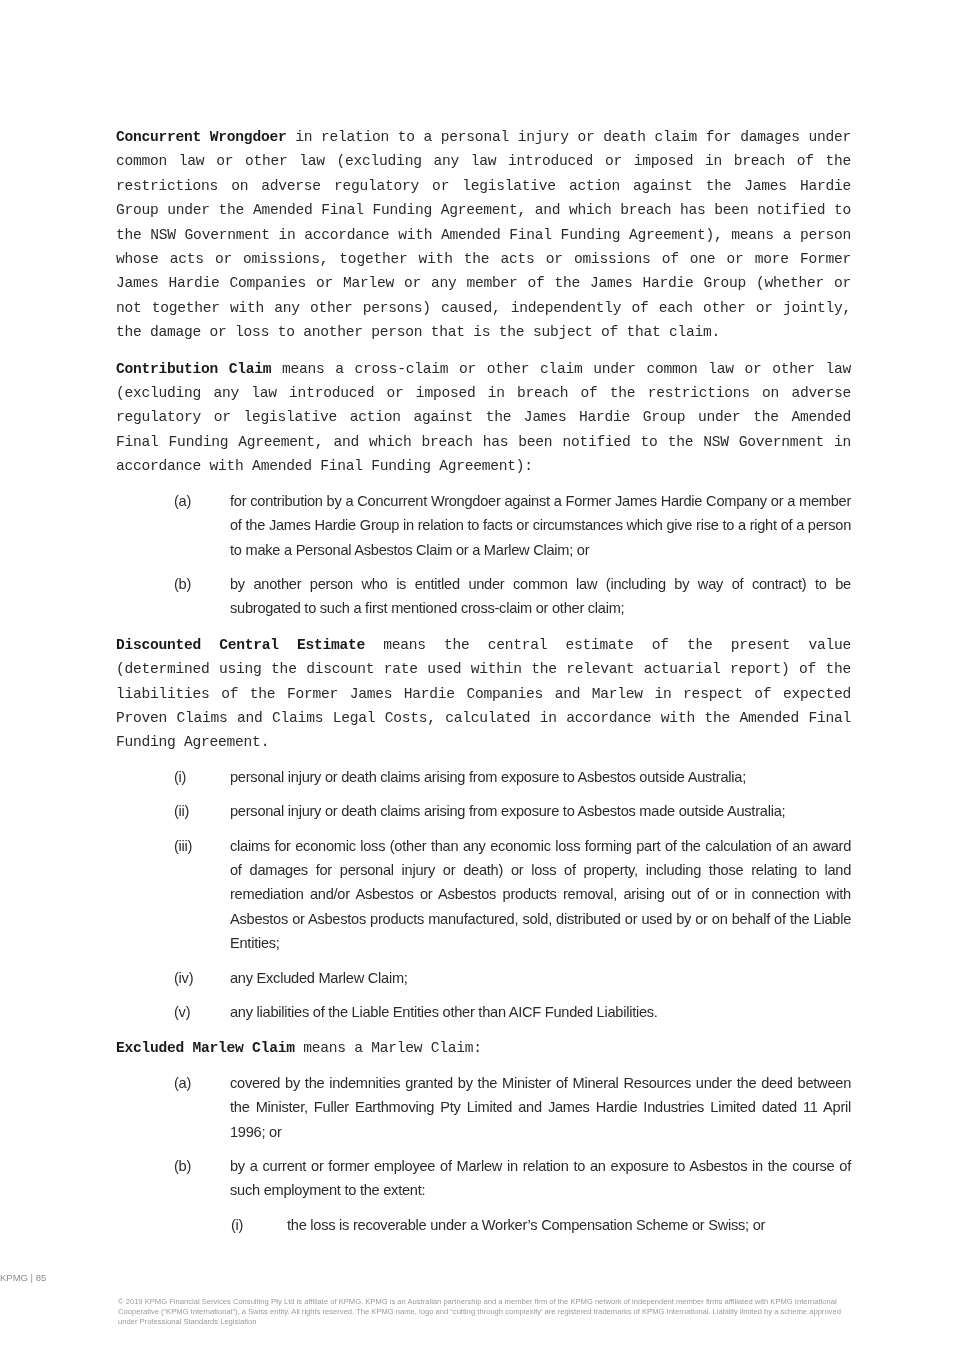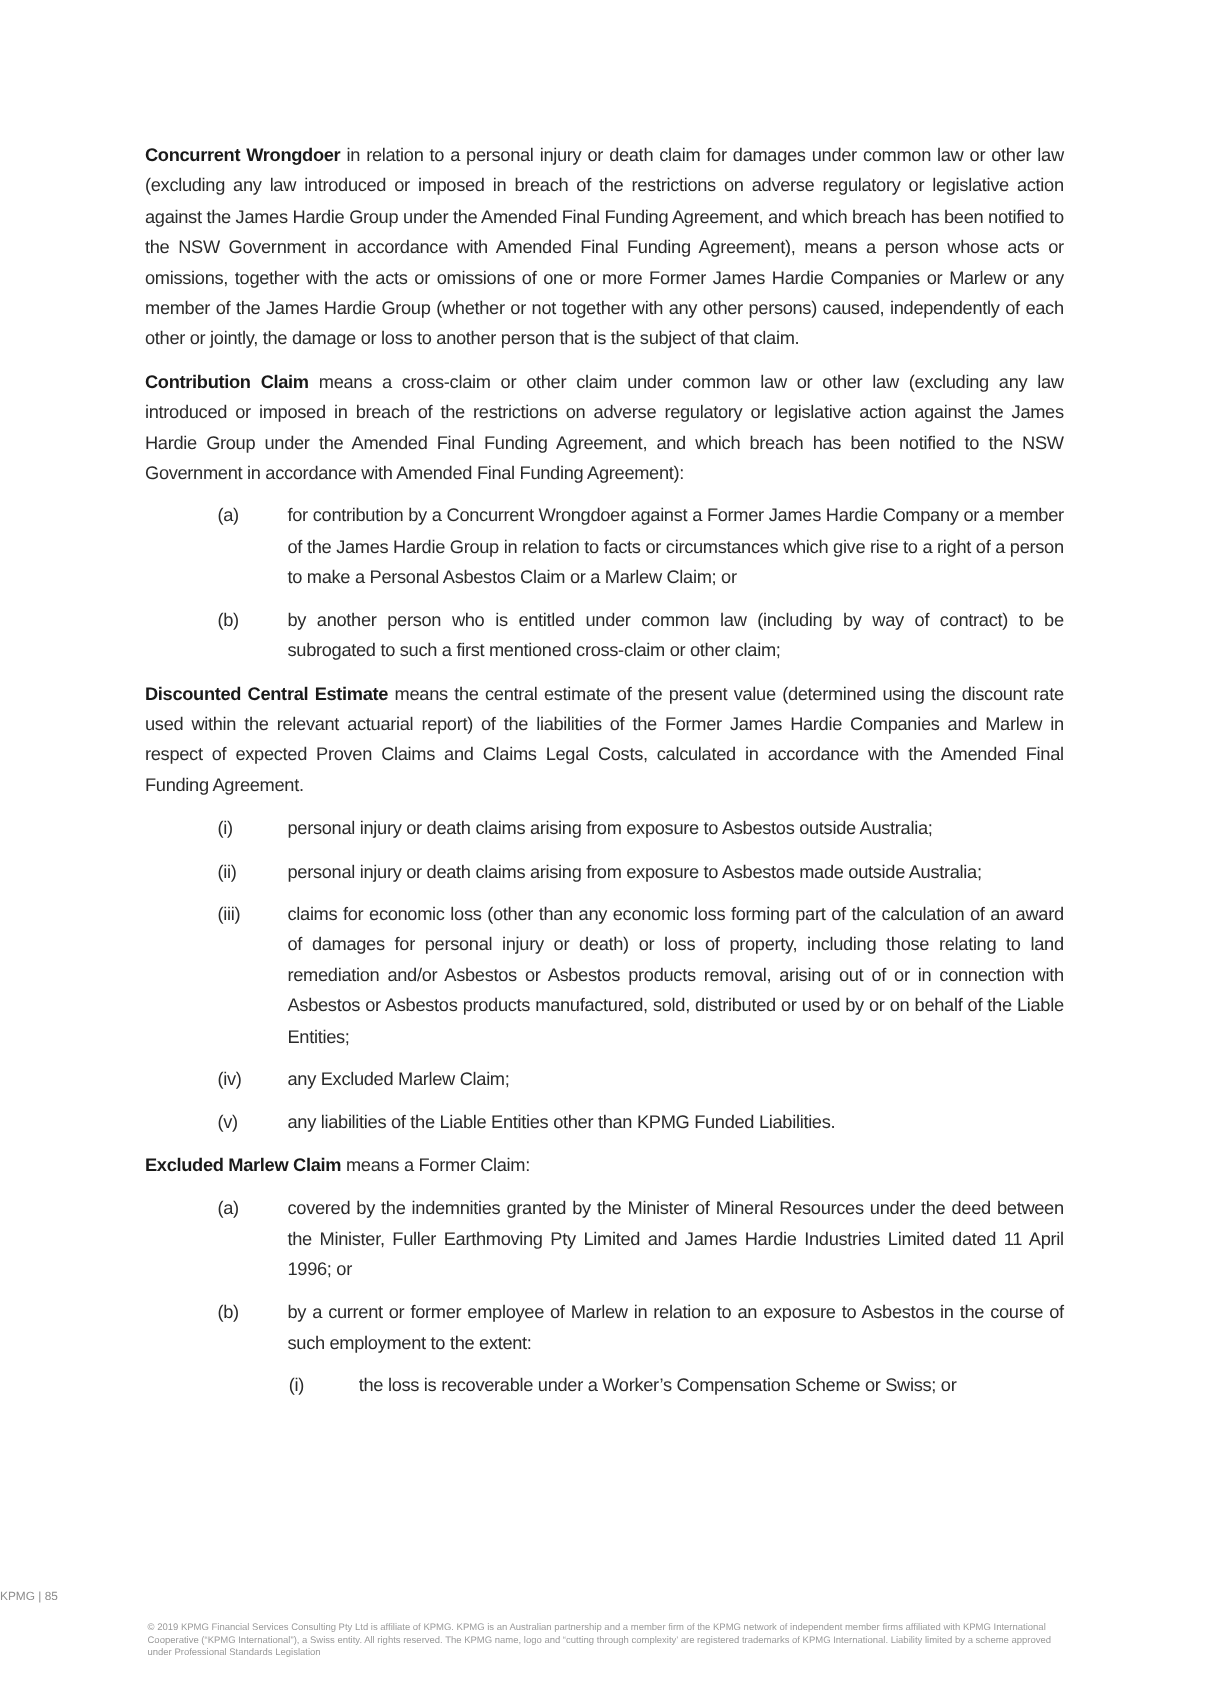--- a/index.html
+++ b/index.html
@@ -3,21 +3,21 @@
 <meta charset="utf-8">
 <style>
   html, body { margin: 0; padding: 0; background: #ffffff; }
   body { width: 965px; height: 1365px; position: relative; overflow: hidden; }
   .page {
     position: absolute; left: 116px; top: 113px; width: 735px;
     font-family: "Liberation Sans", sans-serif;
     font-size: 14.6px; line-height: 24.4px; color: #2b2b2b;
     letter-spacing: -0.25px;
   }
-  .para { margin: 0 0 10px 0; text-align: justify; }
+  .para { margin: 12px 0 10px 0; text-align: justify; font-family: Liberation Mono, monospace; }
   .term { font-weight: bold; color: #1a1a1a; }
   .list { margin: 0 0 10px 0; }
   .item { display: flex; margin: 0 0 10px 0; }
   .item .label { width: 56px; padding-left: 58px; flex: none; }
   .item .text { flex: 1; text-align: justify; }
   .subitem { display: flex; margin: 0 0 10px 0; }
   .subitem .label { width: 56px; padding-left: 115px; flex: none; }
   .subitem .text { flex: 1; text-align: justify; }
   .footer-page {
     position: absolute; top: 1272px; left: 0; width: 965px; text-align: left;
@@ -61,25 +61,25 @@
     <div class="item">
       <span class="label">(iii)</span>
       <span class="text">claims for economic loss (other than any economic loss forming part of the calculation of an award of damages for personal injury or death) or loss of property, including those relating to land remediation and/or Asbestos or Asbestos products removal, arising out of or in connection with Asbestos or Asbestos products manufactured, sold, distributed or used by or on behalf of the Liable Entities;</span>
     </div>
     <div class="item">
       <span class="label">(iv)</span>
       <span class="text">any Excluded Marlew Claim;</span>
     </div>
     <div class="item">
       <span class="label">(v)</span>
-      <span class="text">any liabilities of the Liable Entities other than KPMG Funded Liabilities.</span>
+      <span class="text">any liabilities of the Liable Entities other than AICF Funded Liabilities.</span>
     </div>
   </div>
 
-  <p class="para"><span class="term">Excluded Marlew Claim</span><span> means a Former Claim:</span></p>
+  <p class="para"><span class="term">Excluded Marlew Claim</span><span> means a Marlew Claim:</span></p>
   <div class="list">
     <div class="item">
       <span class="label">(a)</span>
       <span class="text">covered by the indemnities granted by the Minister of Mineral Resources under the deed between the Minister, Fuller Earthmoving Pty Limited and James Hardie Industries Limited dated 11 April 1996; or</span>
     </div>
     <div class="item">
       <span class="label">(b)</span>
       <span class="text">by a current or former employee of Marlew in relation to an exposure to Asbestos in the course of such employment to the extent:</span>
     </div>
     <div class="subitem">

